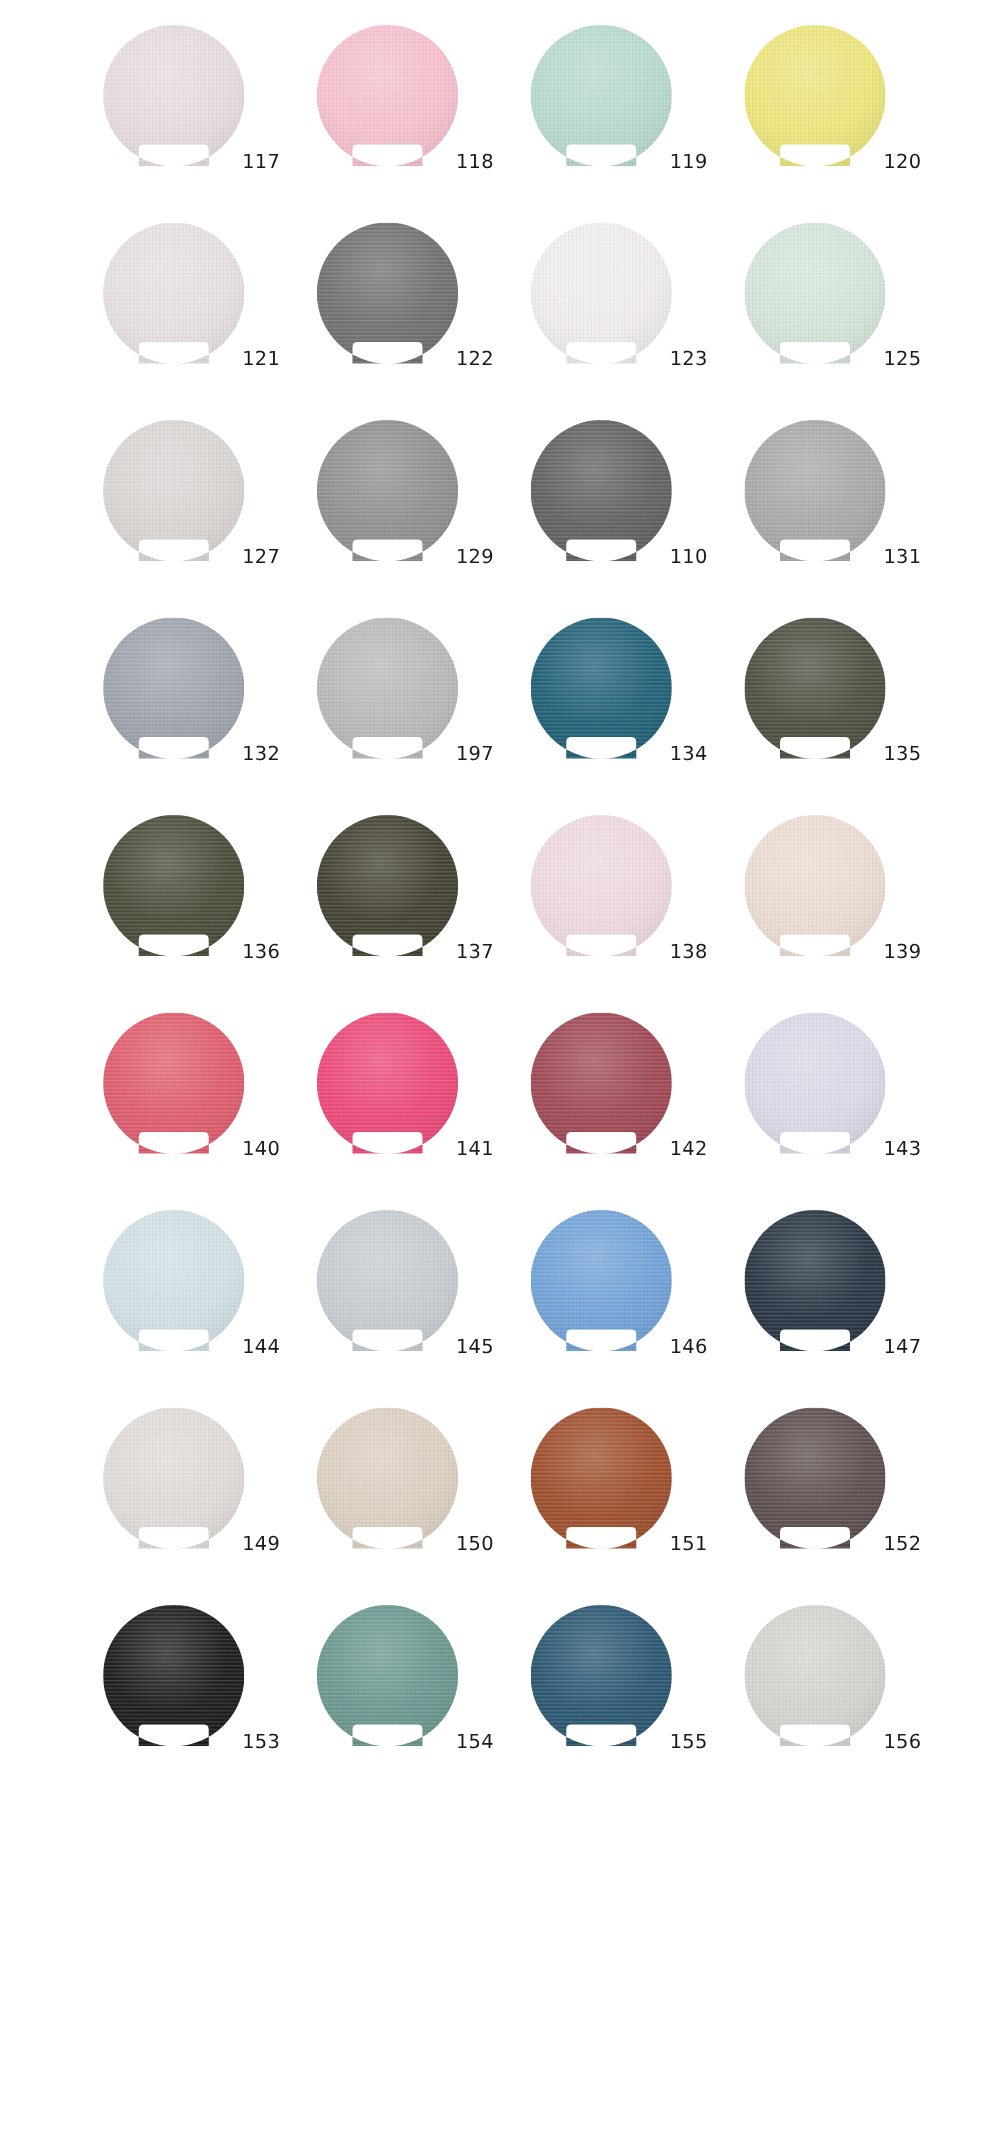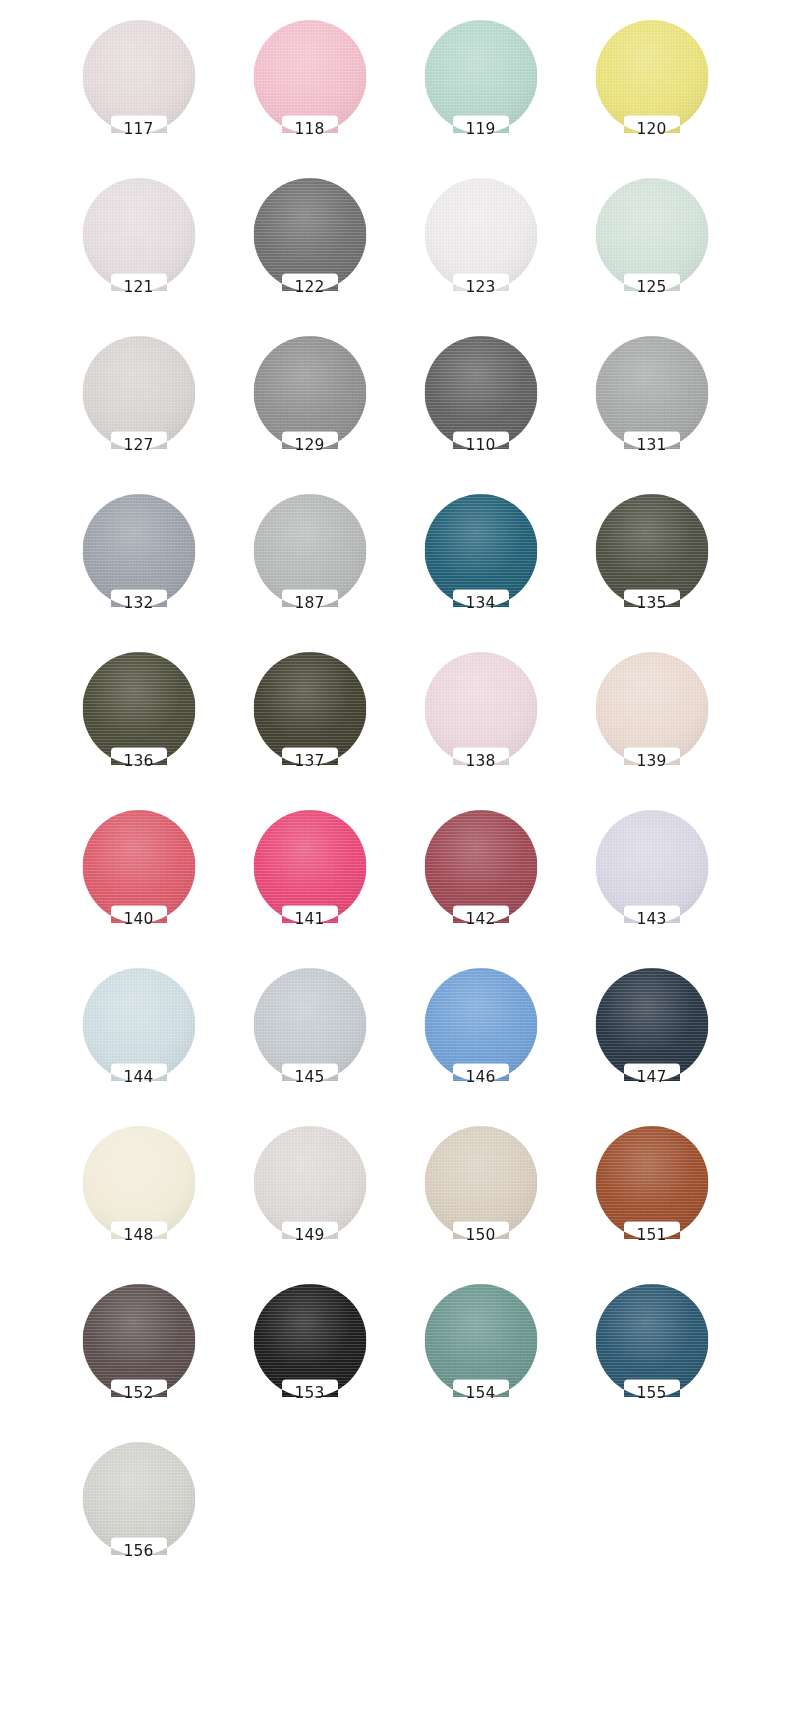--- a/index.html
+++ b/index.html
@@ -49,21 +49,21 @@
     width: 113px;
     height: 113px;
   }
 
   
   .swatch-label {
     position: absolute;
     left: 0;
     right: 0;
     top: 108px;
-    text-align: center;
+    text-align: right;
     font-size: 15.5px;
     font-weight: 400;
     letter-spacing: 0.2px;
     color: #1a1a1a;
     line-height: 1;
     font-family: "DejaVu Sans", "Liberation Sans", sans-serif;
   }
 </style>
 </head>
 <body>
@@ -257,21 +257,21 @@
     <div class="swatch-cell">
       <div class="swatch-disc">
         <svg class="disc-shape" viewBox="0 0 113 113">
           <g clip-path="url(#notchedDisc)">
             <rect width="113" height="113" fill="#b9bbbb"></rect>
             <rect width="113" height="113" fill="url(#weave)"></rect>
             <rect width="113" height="113" fill="url(#discShade)"></rect>
           </g>
         </svg>
       </div>
-      <div class="swatch-label">187</div>
+      <div class="swatch-label">197</div>
     </div>
     <div class="swatch-cell">
       <div class="swatch-disc">
         <svg class="disc-shape" viewBox="0 0 113 113">
           <g clip-path="url(#notchedDisc)">
             <rect width="113" height="113" fill="#1a5d75"></rect>
             <rect width="113" height="113" fill="url(#weave)"></rect>
             <rect width="113" height="113" fill="url(#discShade)"></rect>
           </g>
         </svg>
@@ -431,31 +431,20 @@
             <rect width="113" height="113" fill="url(#discShade)"></rect>
           </g>
         </svg>
       </div>
       <div class="swatch-label">147</div>
     </div>
     <div class="swatch-cell">
       <div class="swatch-disc">
         <svg class="disc-shape" viewBox="0 0 113 113">
           <g clip-path="url(#notchedDisc)">
-            <rect width="113" height="113" fill="#f1ecd9"></rect>
-            <rect width="113" height="113" fill="url(#discShade)"></rect>
-          </g>
-        </svg>
-      </div>
-      <div class="swatch-label">148</div>
-    </div>
-    <div class="swatch-cell">
-      <div class="swatch-disc">
-        <svg class="disc-shape" viewBox="0 0 113 113">
-          <g clip-path="url(#notchedDisc)">
             <rect width="113" height="113" fill="#e3dedb"></rect>
             <rect width="113" height="113" fill="url(#weave)"></rect>
             <rect width="113" height="113" fill="url(#discShade)"></rect>
           </g>
         </svg>
       </div>
       <div class="swatch-label">149</div>
     </div>
     <div class="swatch-cell">
       <div class="swatch-disc">

